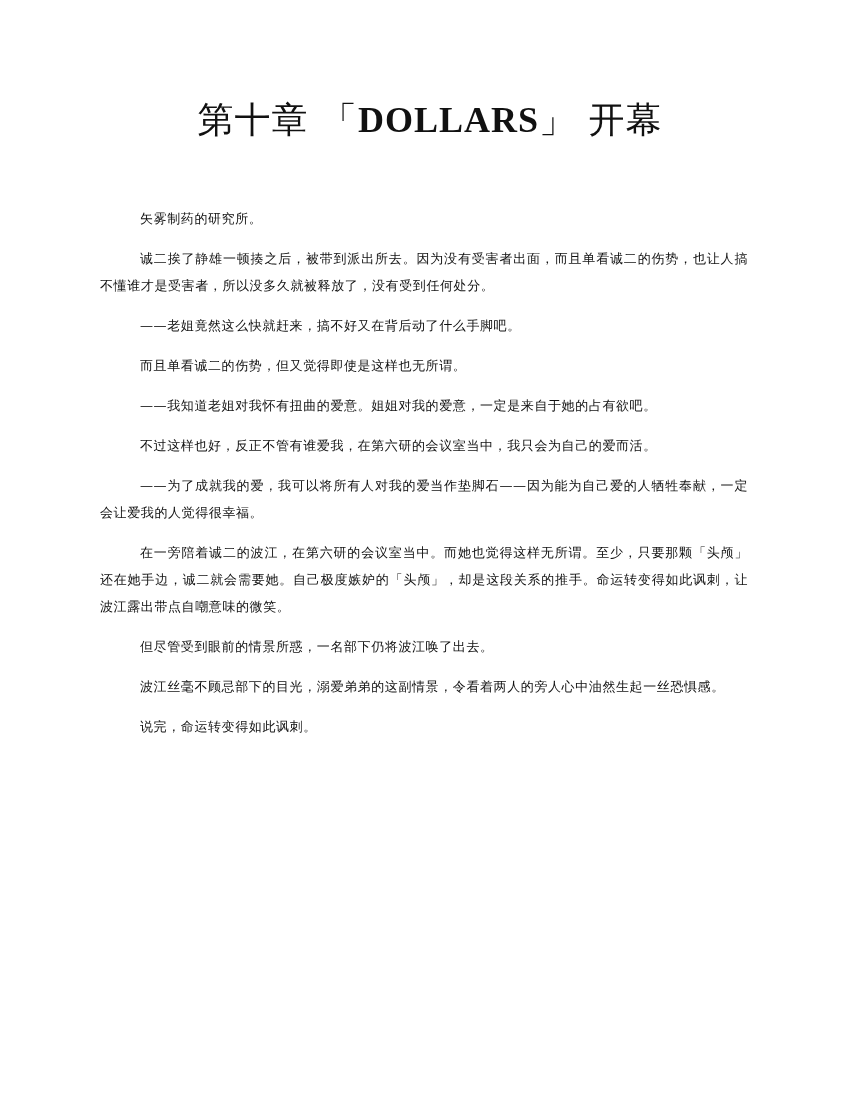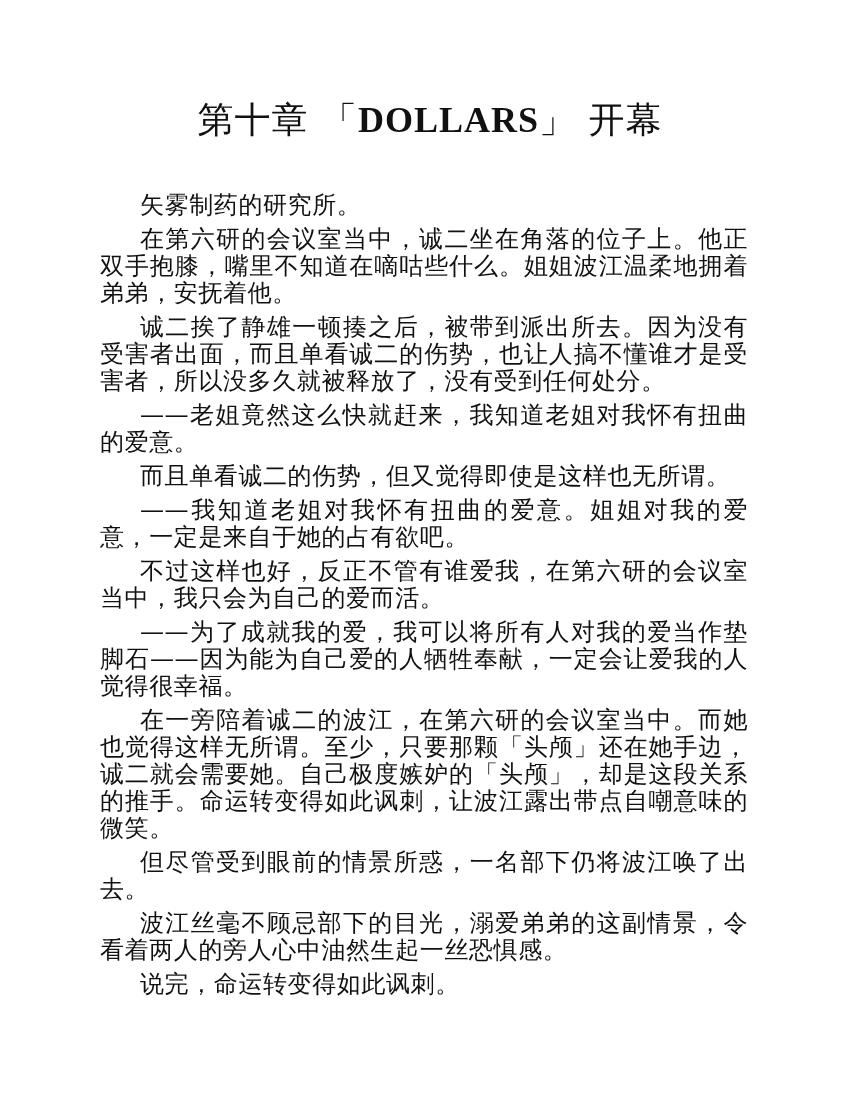--- a/index.html
+++ b/index.html
@@ -3,34 +3,33 @@
 <meta charset="utf-8">
 <style>
   html, body { margin: 0; padding: 0; background: #ffffff; }
   body { width: 850px; height: 1100px; position: relative; overflow: hidden;
          font-family: "DejaVu Serif", "Liberation Serif", serif; color: #111; }
   .page { position: absolute; left: 0; top: 0; width: 850px; height: 1100px; }
   .title { position: absolute; top: 96px; left: 5px; width: 850px; text-align: center;
            font-size: 36px; line-height: 48px; font-weight: normal; margin: 0; letter-spacing: 1px; }
   .title .latin { font-family: "Liberation Serif", "DejaVu Serif", serif; font-weight: bold; }
   .body { position: absolute; top: 192px; left: 100px; width: 648px; }
-  .para { margin: 0 0 7px 0; font-size: 24px; line-height: 27px; text-indent: 40px;
+  .para { margin: 13px 0 7px 0; font-size: 13px; line-height: 27px; text-indent: 40px;
           text-align: justify; letter-spacing: 0.6px; }
 </style>
 </head>
 <body>
 
 <div class="page">
   <h1 class="title"><span>第十章 </span> <span>「</span><span class="latin">DOLLARS</span><span>」</span> <span> 开幕</span></h1>
 
   <div class="body">
     <p class="para">矢雾制药的研究所。</p>
-    <p class="para">在第六研的会议室当中，诚二坐在角落的位子上。他正双手抱膝，嘴里不知道在嘀咕些什么。姐姐波江温柔地拥着弟弟，安抚着他。</p>
     <p class="para">诚二挨了静雄一顿揍之后，被带到派出所去。因为没有受害者出面，而且单看诚二的伤势，也让人搞不懂谁才是受害者，所以没多久就被释放了，没有受到任何处分。</p>
-    <p class="para">——老姐竟然这么快就赶来，我知道老姐对我怀有扭曲的爱意。</p>
+    <p class="para">——老姐竟然这么快就赶来，搞不好又在背后动了什么手脚吧。</p>
     <p class="para">而且单看诚二的伤势，但又觉得即使是这样也无所谓。</p>
     <p class="para">——我知道老姐对我怀有扭曲的爱意。姐姐对我的爱意，一定是来自于她的占有欲吧。</p>
     <p class="para">不过这样也好，反正不管有谁爱我，在第六研的会议室当中，我只会为自己的爱而活。</p>
     <p class="para">——为了成就我的爱，我可以将所有人对我的爱当作垫脚石——因为能为自己爱的人牺牲奉献，一定会让爱我的人觉得很幸福。</p>
     <p class="para">在一旁陪着诚二的波江，在第六研的会议室当中。而她也觉得这样无所谓。至少，只要那颗「头颅」还在她手边，诚二就会需要她。自己极度嫉妒的「头颅」，却是这段关系的推手。命运转变得如此讽刺，让波江露出带点自嘲意味的微笑。</p>
     <p class="para">但尽管受到眼前的情景所惑，一名部下仍将波江唤了出去。</p>
     <p class="para">波江丝毫不顾忌部下的目光，溺爱弟弟的这副情景，令看着两人的旁人心中油然生起一丝恐惧感。</p>
     <p class="para">说完，命运转变得如此讽刺。</p>
   </div>
 </div>

